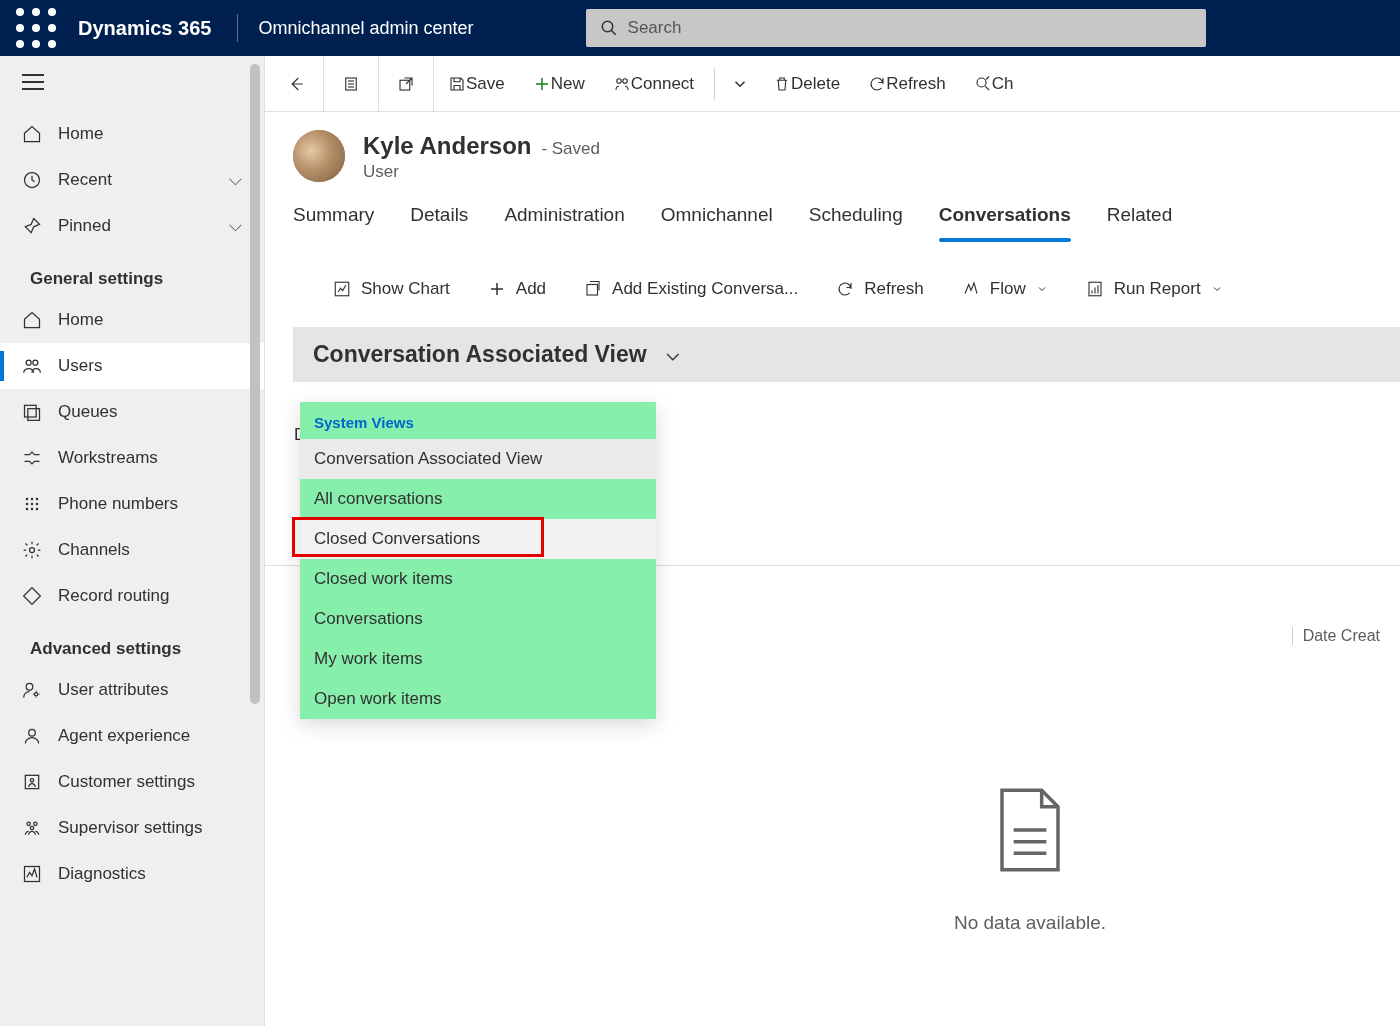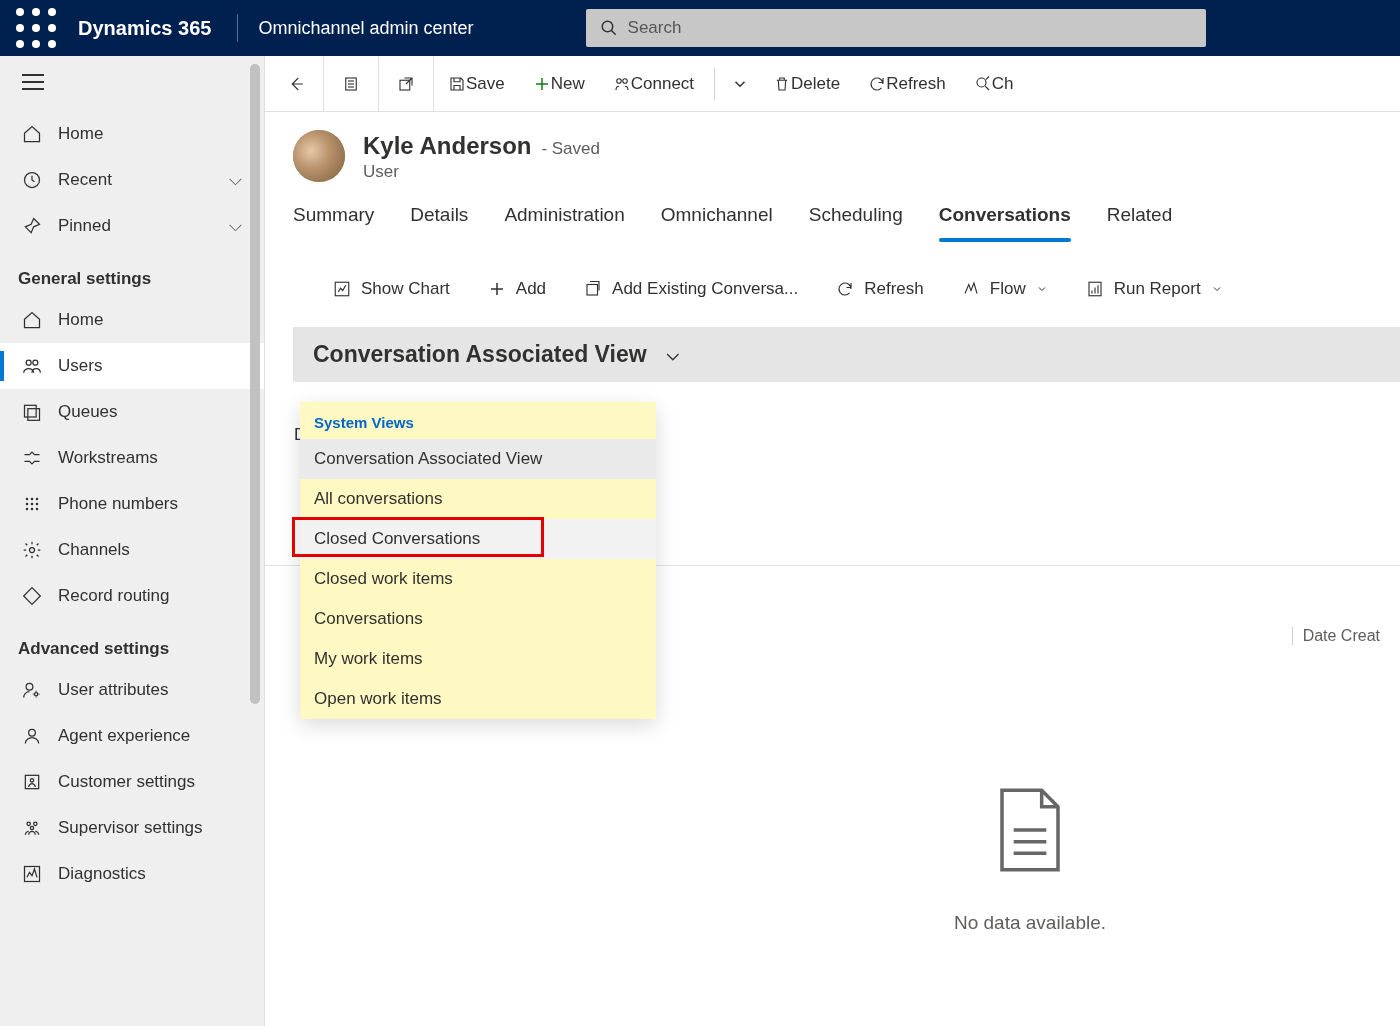--- a/index.html
+++ b/index.html
@@ -17,21 +17,21 @@
   .search-icon { width: 18px; height: 18px; margin-right: 10px; }
   
   
   .shell { display: flex; height: calc(1026px - 56px); }
   .sidebar { width: 265px; background: #efefef; border-right: 1px solid #e1dfdd; overflow-y: auto; }
   .hamburger { padding: 16px 22px; font-size: 20px; }
   .nav-item { display: flex; align-items: center; height: 46px; padding: 0 22px; font-size: 17px; color: #323130; cursor: pointer; gap: 16px; }
   .nav-item.active { background: #fff; position: relative; }
   .nav-item.active::before { content: ""; position: absolute; left: 0; top: 8px; bottom: 8px; width: 4px; background: #0078d4; }
   .nav-chevron { margin-left: auto; color: #605e5c; }
-  .nav-section { font-weight: 600; font-size: 17px; padding: 20px 22px 8px 18px; }
+  .nav-section { font-weight: 600; font-size: 17px; padding: 20px 22px 8px 30px; }
   .nav-icon { width: 20px; height: 20px; flex: 0 0 20px; display: inline-flex; align-items: center; justify-content: center; }
   
   .sidebar-scroll { position: absolute; left: 250px; width: 10px; top: 64px; height: 640px; background: #c1c1c1; border-radius: 5px; }
   
   
   .main { flex: 1; display: flex; flex-direction: column; overflow: hidden; }
   .cmdbar { display: flex; align-items: center; height: 56px; border-bottom: 1px solid #e1dfdd; padding: 0 4px; }
   .cmdbtn { display: flex; align-items: center; padding: 0 14px; height: 56px; font-size: 17px; cursor: pointer; }
   .cmdbtn.icon-only { padding: 0 18px; border-right: 1px solid #e1dfdd; }
   .cmdbtn svg, .cmdbtn .ico { width: 18px; height: 18px; }
@@ -48,21 +48,21 @@
   .tab { font-size: 19px; padding-bottom: 14px; cursor: pointer; position: relative; }
   .tab.active { font-weight: 600; }
   .tab.active::after { content:""; position:absolute; left:0; right:0; bottom:-2px; height:4px; background:#0078d4; border-radius:2px; }
   
   .subcmd { display: flex; align-items: center; gap: 6px; padding: 28px 28px 18px 36px; font-size: 17px; margin-left: 16px; }
   .subbtn { display: flex; align-items: center; gap: 10px; padding: 0 16px; height: 40px; cursor: pointer; }
   
   .view-selector { margin: 0 0 0 28px; display: inline-flex; align-items: center; gap: 20px; background: #e5e5e5; padding: 14px 28px 14px 20px; font-size: 23px; font-weight: 600; }
   .view-selector .chev { font-size: 16px; color: #333; }
   
-  .dropdown { position: absolute; left: 300px; top: 402px; width: 356px; background: #fef9c3; box-shadow: 0 6px 20px rgba(0,0,0,0.15); z-index: 50; }
+  .dropdown { position: absolute; left: 300px; top: 402px; width: 356px; background: #86efac; box-shadow: 0 6px 20px rgba(0,0,0,0.15); z-index: 50; }
   .dd-header { color: #0066cc; font-weight: 600; font-size: 15px; padding: 12px 14px 8px 14px; }
   .dd-item { padding: 10px 14px; font-size: 17px; cursor: pointer; }
   .dd-item.sel { background: #eaeaea; }
   .dd-item.hover { background: #f2f2f2; }
   .dd-highlight { position: absolute; border: 3px solid #e50000; pointer-events: none; }
   
   .content-right { position: absolute; right: 0; top: 445px; bottom: 0; left: 660px; display: flex; flex-direction: column; align-items: center; justify-content: center; }
   .hdr-row { width: 100%; display: flex; justify-content: flex-end; padding: 90px 20px 0 0; font-size: 16px; color: #605e5c; }
   .hdr-row .col { border-left: 1px solid #ccc; padding-left: 10px; }
   .empty { margin-top: 140px; display: flex; flex-direction: column; align-items: center; gap: 32px; color: #605e5c; font-size: 19px; }

